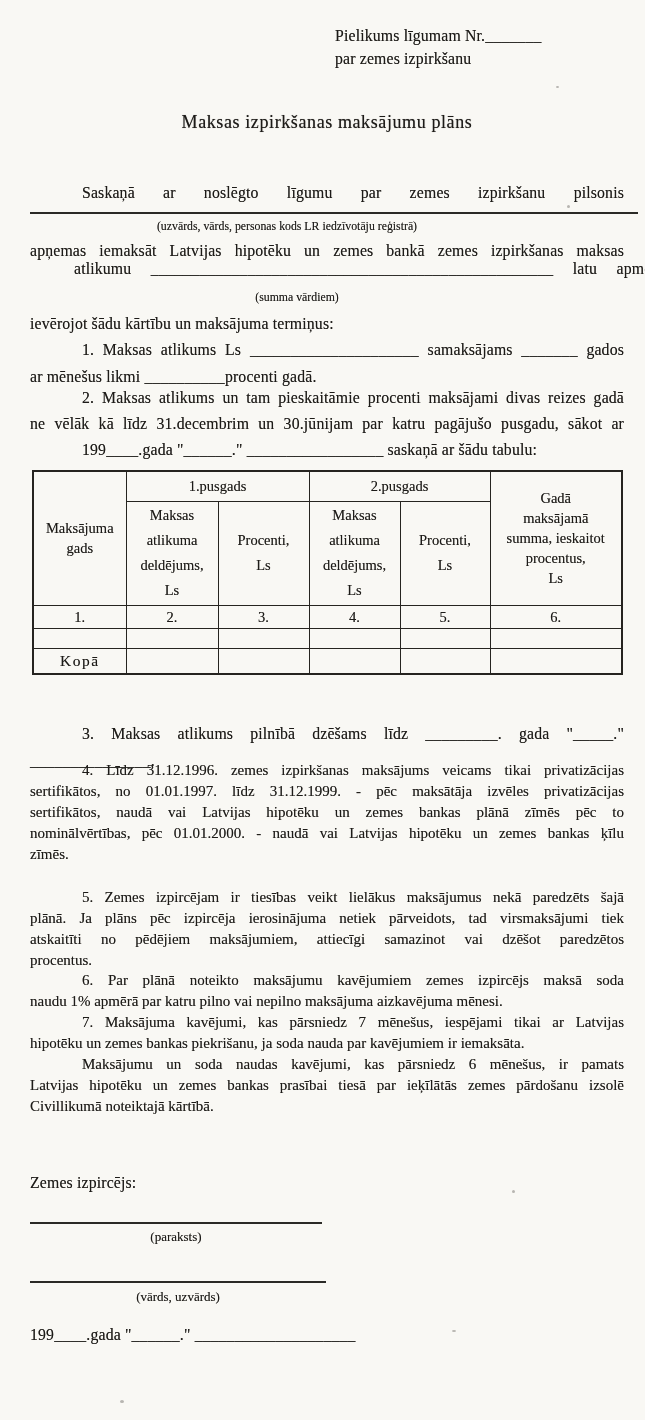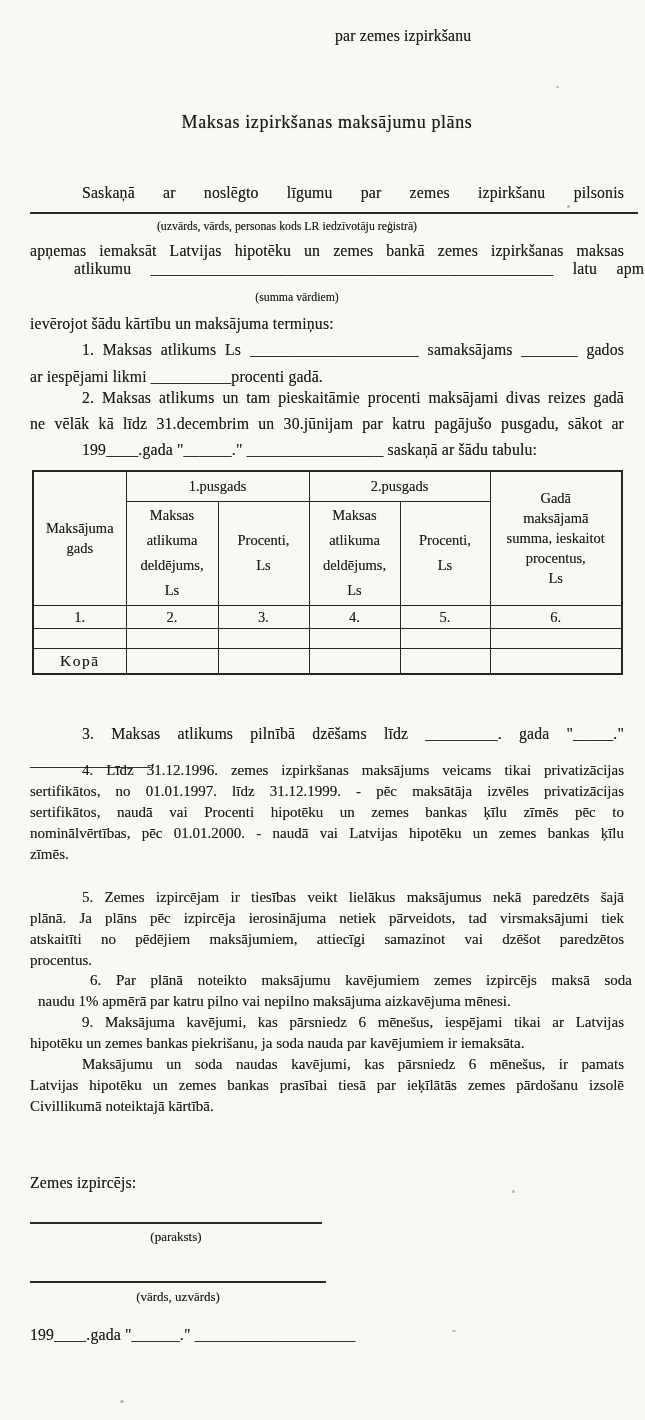--- a/index.html
+++ b/index.html
@@ -56,37 +56,38 @@
   tr.totalrow td{height:26px;margin-top:28px;}
   td.kopa{text-align:left;padding-left:12px;font-size:15.5px;letter-spacing:1.5px;}
   .noise,.noise i{position:absolute;border-radius:50%;background:rgba(60,58,52,0.35);}
 </style>
 </head>
 <body>
 
 <div class="page">
 
   <div class="abs txt" style="top:24px;left:335px;width:300px;line-height:23px;">
+    <div>Pielikums līgumam Nr._______</div>
     <div>par zemes izpirkšanu</div>
   </div>
 
   <div class="abs title" style="top:112px;">Maksas izpirkšanas maksājumu plāns</div>
 
   <div class="abs txt j ind" style="top:180px;">Saskaņā ar noslēgto līgumu par zemes izpirkšanu pilsonis</div>
 
   <div class="abs rule" style="top:212px;width:608px;"></div>
   <div class="abs caption" style="top:219px;padding-right:80px;">(uzvārds, vārds, personas kods LR iedzīvotāju reģistrā)</div>
 
   <div class="abs txt j" style="top:238px;">apņemas iemaksāt Latvijas hipotēku un zemes bankā zemes izpirkšanas maksas</div>
   <div class="abs txt j" style="top:256px;margin-left:44px;">atlikumu __________________________________________________ latu apmērā,</div>
   <div class="abs caption" style="top:290px;padding-right:60px;">(summa vārdiem)</div>
   <div class="abs txt" style="top:311px;">ievērojot šādu kārtību un maksājuma termiņus:</div>
 
   <div class="abs txt j ind" style="top:337px;">1. Maksas atlikums Ls _____________________ samaksājams _______ gados</div>
-  <div class="abs txt" style="top:364px;">ar iespējami likmi __________procenti gadā.</div>
+  <div class="abs txt" style="top:364px;">ar mēnešus likmi __________procenti gadā.</div>
 
   <div class="abs txt j ind" style="top:385px;">2. Maksas atlikums un tam pieskaitāmie procenti maksājami divas reizes gadā</div>
   <div class="abs txt j" style="top:411px;">ne vēlāk kā līdz 31.decembrim un 30.jūnijam par katru pagājušo pusgadu, sākot ar</div>
   <div class="abs txt ind" style="top:437px;">199____.gada "______." _________________ saskaņā ar šādu tabulu:</div>
 
   <table class="plan">
     <colgroup>
       <col style="width:93px">
         <col style="width:92px">
         <col style="width:91px">
@@ -146,40 +147,40 @@
       </tr>
     </tbody>
   </table>
 
   <div class="abs txt j ind" style="top:721px;font-family:Liberation Serif, serif;">3. Maksas atlikums pilnībā dzēšams līdz _________. gada "_____."</div>
   <div class="abs txt" style="top:748px;font-family:Liberation Serif, serif;">_______________.</div>
 
   <div class="abs dense" style="top:760px;">
     <div class="ln j ind">4. Līdz 31.12.1996. zemes izpirkšanas maksājums veicams tikai privatizācijas</div>
     <div class="ln j">sertifikātos, no 01.01.1997. līdz 31.12.1999. - pēc maksātāja izvēles privatizācijas</div>
-    <div class="ln j">sertifikātos, naudā vai Procenti hipotēku un zemes bankas ķīlu zīmēs pēc to</div>
+    <div class="ln j">sertifikātos, naudā vai Latvijas hipotēku un zemes bankas plānā zīmēs pēc to</div>
     <div class="ln j">nominālvērtības, pēc 01.01.2000. - naudā vai Latvijas hipotēku un zemes bankas ķīlu</div>
     <div class="ln">zīmēs.</div>
   </div>
 
 
   <div class="abs dense" style="top:887px;">
     <div class="ln j ind">5. Zemes izpircējam ir tiesības veikt lielākus maksājumus nekā paredzēts šajā</div>
     <div class="ln j">plānā. Ja plāns pēc izpircēja ierosinājuma netiek pārveidots, tad virsmaksājumi tiek</div>
     <div class="ln j">atskaitīti no pēdējiem maksājumiem, attiecīgi samazinot vai dzēšot paredzētos</div>
     <div class="ln">procentus.</div>
   </div>
 
-  <div class="abs dense" style="top:970px;margin-left:8px;">
+  <div class="abs dense" style="top:970px;">
     <div class="ln j ind">6. Par plānā noteikto maksājumu kavējumiem zemes izpircējs maksā soda</div>
     <div class="ln">naudu 1% apmērā par katru pilno vai nepilno maksājuma aizkavējuma mēnesi.</div>
   </div>
 
   <div class="abs dense" style="top:1012px;">
-    <div class="ln j ind">9. Maksājuma kavējumi, kas pārsniedz 6 mēnešus, iespējami tikai ar Latvijas</div>
+    <div class="ln j ind">7. Maksājuma kavējumi, kas pārsniedz 7 mēnešus, iespējami tikai ar Latvijas</div>
     <div class="ln">hipotēku un zemes bankas piekrišanu, ja soda nauda par kavējumiem ir iemaksāta.</div>
   </div>
 
   <div class="abs dense" style="top:1054px;">
     <div class="ln j ind">Maksājumu un soda naudas kavējumi, kas pārsniedz 6 mēnešus, ir pamats</div>
     <div class="ln j">Latvijas hipotēku un zemes bankas prasībai tiesā par ieķīlātās zemes pārdošanu izsolē</div>
     <div class="ln">Civillikumā noteiktajā kārtībā.</div>
   </div>
 
   <div class="abs txt" style="top:1170px;">Zemes izpircējs:</div>

